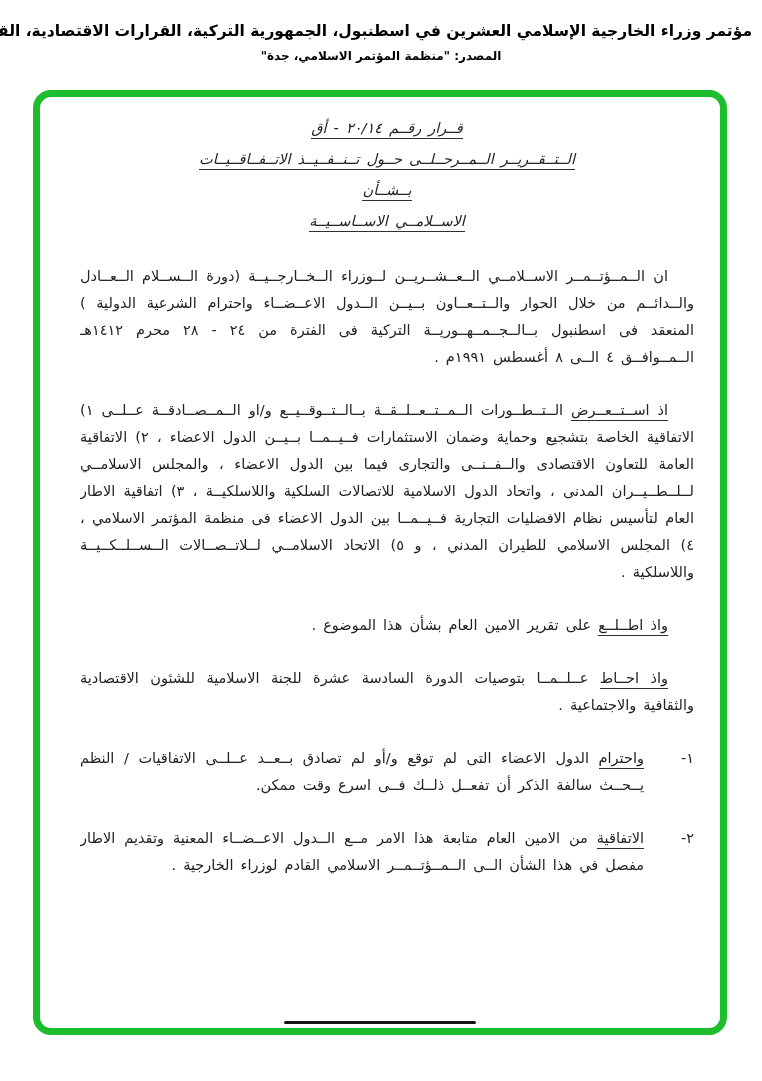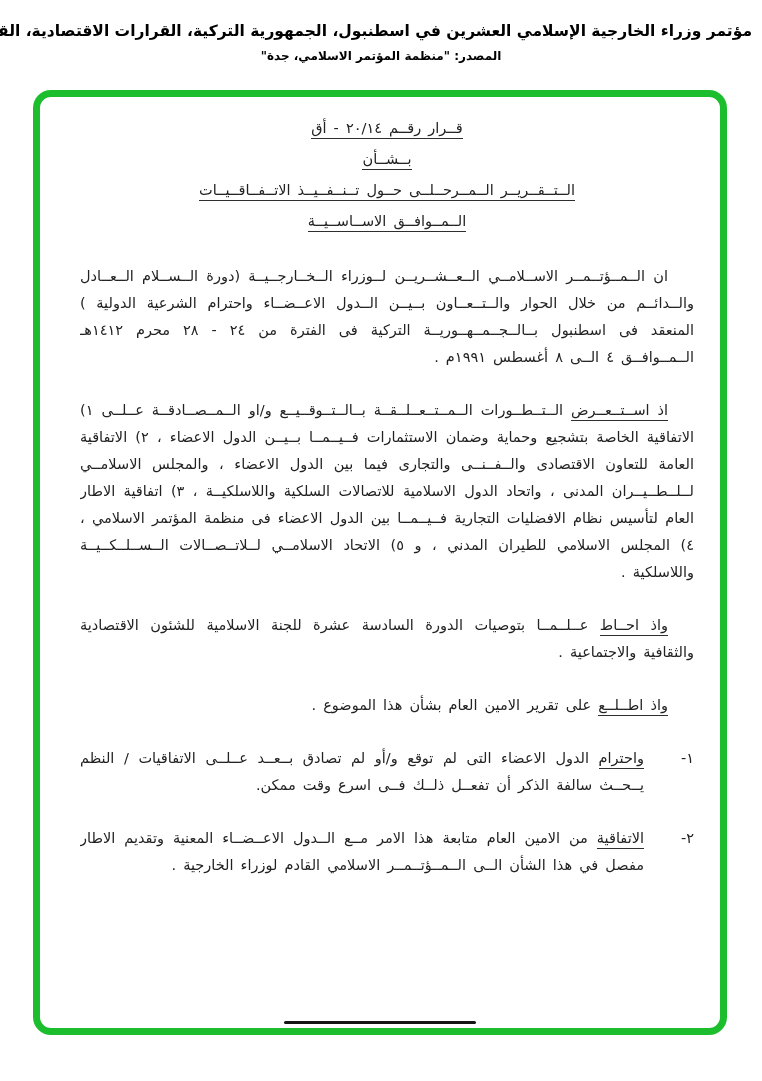--- a/index.html
+++ b/index.html
@@ -16,21 +16,21 @@
     position:absolute;left:33px;top:90px;width:680px;height:931px;
     border:7px solid #1dbe2d;border-radius:18px;background:#fff;
   }
   .content{
     position:absolute;top:6px;right:26px;left:40px;bottom:14px;
     direction:rtl;text-align:justify;font-size:14.5px;line-height:27px;
     word-spacing:2.5px;color:#222;overflow:hidden;
   }
   
   .title-block{text-align:center;margin-top:10px;}
-  .title-line{line-height:31px;}
+  .title-line{line-height:31px;font-style:italic;}
   .u{border-bottom:1.5px solid #2e2e2e;padding-bottom:2px;}
   
   .para{margin:26px 0 26px 0;text-indent:26px;}
   .para:first-of-type{margin-top:24px;}
   
   .item{display:flex;direction:rtl;margin:0 0 26px 0;}
   .item-num{flex:none;width:50px;}
   .item-body{flex:1;text-align:justify;}
   
   .divider{
@@ -46,32 +46,32 @@
   <div class="header">
     <div class="header-line1">مؤتمر وزراء الخارجية الإسلامي العشرين في اسطنبول، الجمهورية التركية، القرارات الاقتصادية، القرار الرقم ١٤/٢٠-أق</div>
     <div class="header-line2">المصدر:  "منظمة المؤتمر الاسلامي، جدة"</div>
   </div>
 
   <div class="frame">
     <div class="content">
 
       <div class="title-block">
         <div class="title-line"><span class="u">قــرار رقــم ٢٠/١٤ - أق</span></div>
+        <div class="title-line"><span class="u">الــتــقــريــر الــمــرحــلــى حــول تــنــفــيــذ الاتــفــاقــيــات</span></div>
         <div class="title-line"><span class="u">بــشــأن</span></div>
-        <div class="title-line"><span class="u">الــتــقــريــر الــمــرحــلــى حــول تــنــفــيــذ الاتــفــاقــيــات</span></div>
-        <div class="title-line"><span class="u">الــمــوافــق الاســاســيــة</span></div>
+        <div class="title-line"><span class="u">الاســلامــي الاســاســيــة</span></div>
       </div>
 
       <div class="para"><span>ان الــمــؤتــمــر الاســلامــي الــعــشــريــن لــوزراء الــخــارجــيــة (دورة الــســلام الــعــادل والــدائــم من خلال الحوار والــتــعــاون بــيــن الــدول الاعــضــاء واحترام الشرعية الدولية ) المنعقد فى اسطنبول بــالــجــمــهــوريــة التركية فى الفترة من ٢٤ - ٢٨ محرم ١٤١٢هـ الــمــوافــق ٤ الــى ٨ أغسطس ١٩٩١م .</span></div>
 
       <div class="para"><span class="u">اذ اســتــعــرض</span><span> الــتــطــورات الــمــتــعــلــقــة بــالــتــوقــيــع و/او الــمــصــادقــة عــلــى ١) الاتفاقية الخاصة بتشجيع وحماية وضمان الاستثمارات فــيــمــا بــيــن الدول الاعضاء ، ٢) الاتفاقية العامة للتعاون الاقتصادى والــفــنــى والتجارى فيما بين الدول الاعضاء ، والمجلس الاسلامــي لــلــطــيــران المدنى ، واتحاد الدول الاسلامية للاتصالات السلكية واللاسلكيــة ، ٣) اتفاقية الاطار العام لتأسيس نظام الافضليات التجارية فــيــمــا بين الدول الاعضاء فى منظمة المؤتمر الاسلامي ، ٤) المجلس الاسلامي للطيران المدني ، و ٥) الاتحاد الاسلامــي لــلاتــصــالات الــســلــكــيــة واللاسلكية .</span></div>
 
+      <div class="para"><span class="u">واذ اطــلــع</span><span> على تقرير الامين العام بشأن هذا الموضوع .</span></div>
+
       <div class="para"><span class="u">واذ احــاط</span><span> عــلــمــا بتوصيات الدورة السادسة عشرة للجنة الاسلامية للشئون الاقتصادية والثقافية والاجتماعية .</span></div>
-
-      <div class="para"><span class="u">واذ اطــلــع</span><span> على تقرير الامين العام بشأن هذا الموضوع .</span></div>
 
       <div class="item">
         <div class="item-num">١-</div>
         <div class="item-body"><span class="u">واحترام</span><span> الدول الاعضاء التى لم توقع و/أو لم تصادق بــعــد عــلــى الاتفاقيات / النظم يــحــث سالفة الذكر أن تفعــل ذلــك فــى اسرع وقت ممكن.</span></div>
       </div>
 
       <div class="item">
         <div class="item-num">٢-</div>
         <div class="item-body"><span class="u">الاتفاقية</span><span> من الامين العام متابعة هذا الامر مــع الــدول الاعــضــاء المعنية وتقديم الاطار مفصل في هذا الشأن الــى الــمــؤتــمــر الاسلامي القادم لوزراء الخارجية .</span></div>
       </div>

